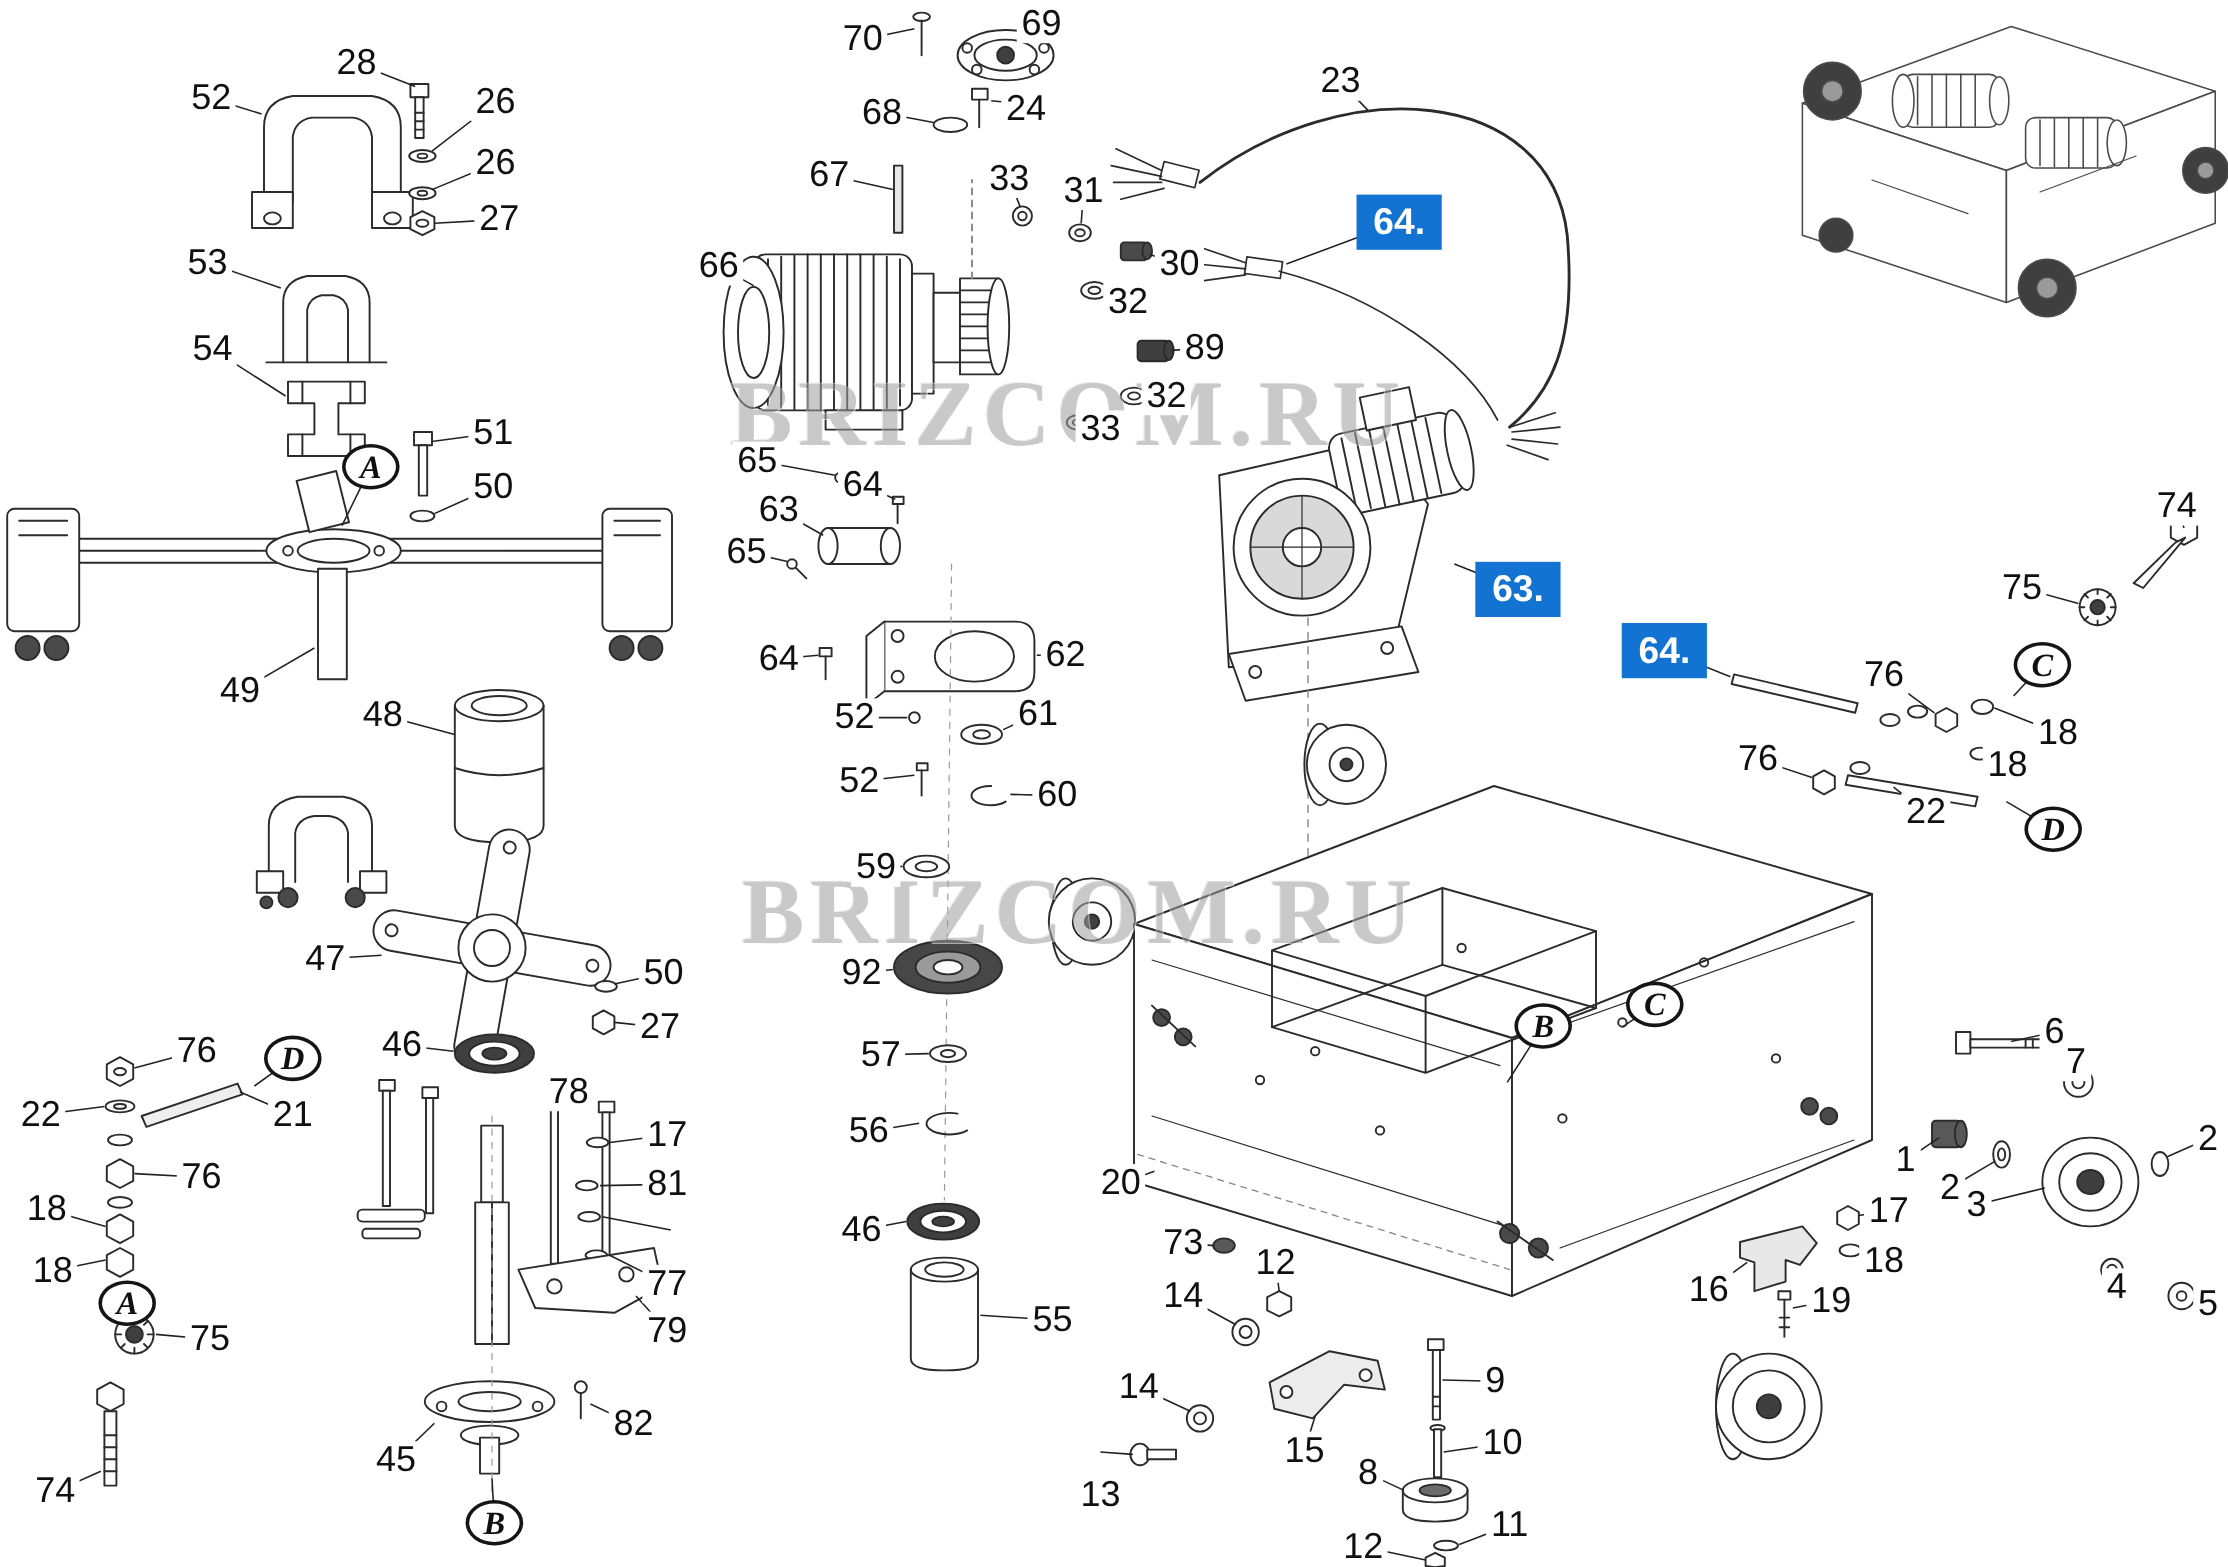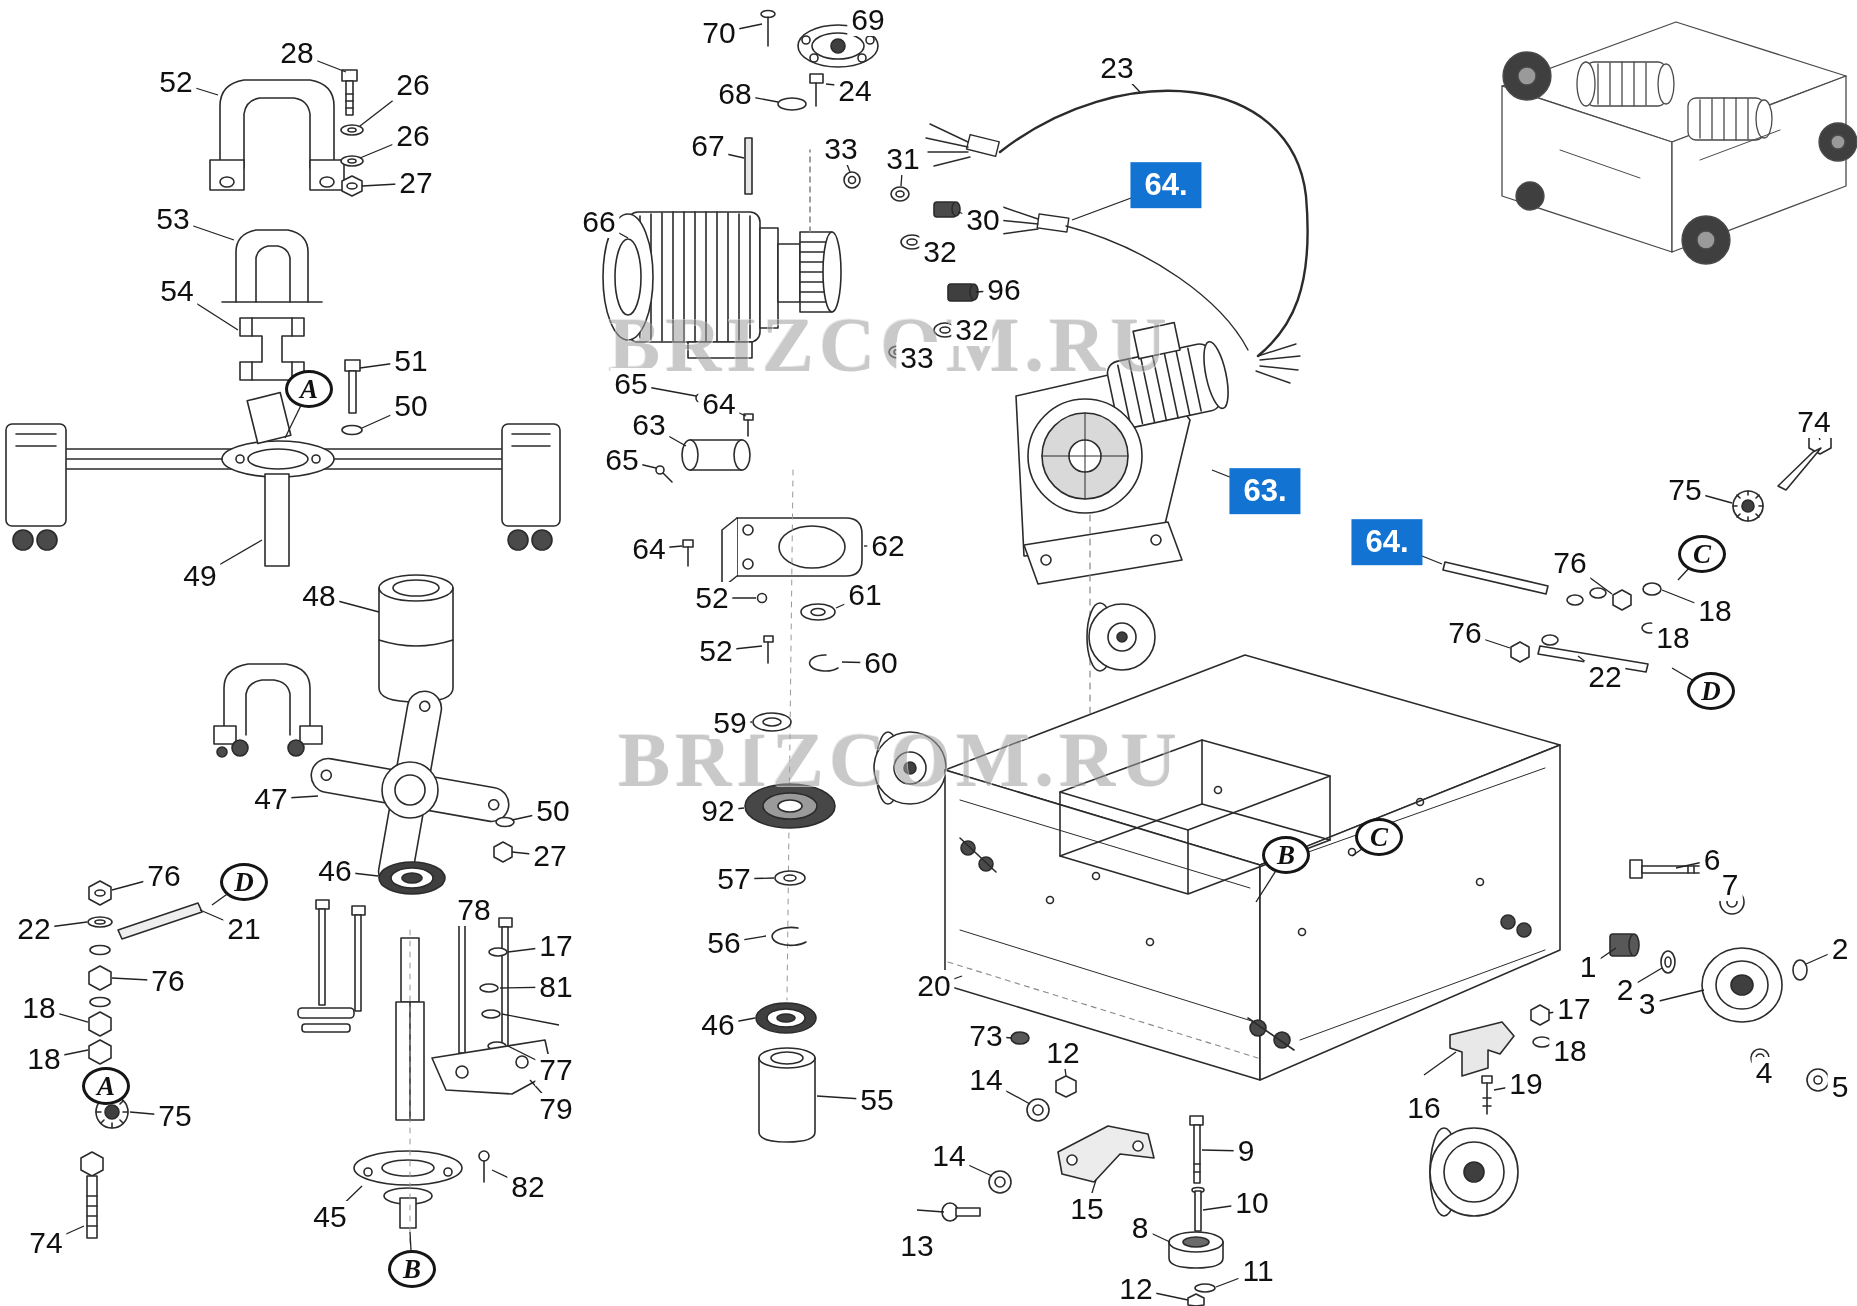--- a/index.html
+++ b/index.html
@@ -629,27 +629,27 @@
       <div class="part-label" style="left: 556px; top: 1070px;">77</div>
       <div class="part-label" style="left: 556px; top: 1109px;">79</div>
       <div class="part-label" style="left: 175px; top: 1116px;">75</div>
       <div class="part-label" style="left: 46px; top: 1243px;">74</div>
       <div class="part-label" style="left: 330px; top: 1217px;">45</div>
       <div class="part-label" style="left: 528px; top: 1187px;">82</div>
       <div class="part-label" style="left: 719px; top: 33px;">70</div>
       <div class="part-label" style="left: 868px; top: 20px;">69</div>
       <div class="part-label" style="left: 735px; top: 94px;">68</div>
       <div class="part-label" style="left: 855px; top: 91px;">24</div>
-      <div class="part-label" style="left: 691px; top: 146px; margin-left: 17px;">67</div>
+      <div class="part-label" style="left: 691px; top: 146px;">67</div>
       <div class="part-label" style="left: 841px; top: 149px;">33</div>
       <div class="part-label" style="left: 903px; top: 159px;">31</div>
       <div class="part-label" style="left: 599px; top: 222px;">66</div>
       <div class="part-label" style="left: 983px; top: 220px;">30</div>
       <div class="part-label" style="left: 940px; top: 252px;">32</div>
-      <div class="part-label" style="left: 1004px; top: 290px;">96</div>
+      <div class="part-label" style="left: 1004px; top: 290px;">89</div>
       <div class="part-label" style="left: 972px; top: 330px;">32</div>
       <div class="part-label" style="left: 917px; top: 358px;">33</div>
       <div class="part-label" style="left: 631px; top: 384px;">65</div>
       <div class="part-label" style="left: 719px; top: 404px;">64</div>
       <div class="part-label" style="left: 649px; top: 425px; text-align: right;">63</div>
       <div class="part-label" style="left: 622px; top: 460px;">65</div>
       <div class="part-label" style="left: 649px; top: 549px;">64</div>
       <div class="part-label" style="left: 888px; top: 546px;">62</div>
       <div class="part-label" style="left: 712px; top: 598px;">52</div>
       <div class="part-label" style="left: 865px; top: 595px;">61</div>
@@ -673,21 +673,21 @@
       <div class="part-label" style="left: 1712px; top: 860px;">6</div>
       <div class="part-label" style="left: 1730px; top: 885px;">7</div>
       <div class="part-label" style="left: 1588px; top: 967px;">1</div>
       <div class="part-label" style="left: 1625px; top: 990px;">2</div>
       <div class="part-label" style="left: 1840px; top: 949px;">2</div>
       <div class="part-label" style="left: 1647px; top: 1004px;">3</div>
       <div class="part-label" style="left: 1574px; top: 1009px;">17</div>
       <div class="part-label" style="left: 1570px; top: 1051px;">18</div>
       <div class="part-label" style="left: 986px; top: 1036px;">73</div>
       <div class="part-label" style="left: 1063px; top: 1053px;">12</div>
-      <div class="part-label" style="left: 1424px; top: 1075px; margin-top: 33px;">16</div>
+      <div class="part-label" style="left: 1424px; top: 1075px;">16</div>
       <div class="part-label" style="left: 1526px; top: 1084px;">19</div>
       <div class="part-label" style="left: 1764px; top: 1073px;">4</div>
       <div class="part-label" style="left: 1840px; top: 1087px;">5</div>
       <div class="part-label" style="left: 986px; top: 1080px;">14</div>
       <div class="part-label" style="left: 949px; top: 1156px;">14</div>
       <div class="part-label" style="left: 1246px; top: 1151px;">9</div>
       <div class="part-label" style="left: 1087px; top: 1209px;">15</div>
       <div class="part-label" style="left: 917px; top: 1210px; margin-top: 36px;">13</div>
       <div class="part-label" style="left: 1252px; top: 1203px;">10</div>
       <div class="part-label" style="left: 1140px; top: 1228px;">8</div>

